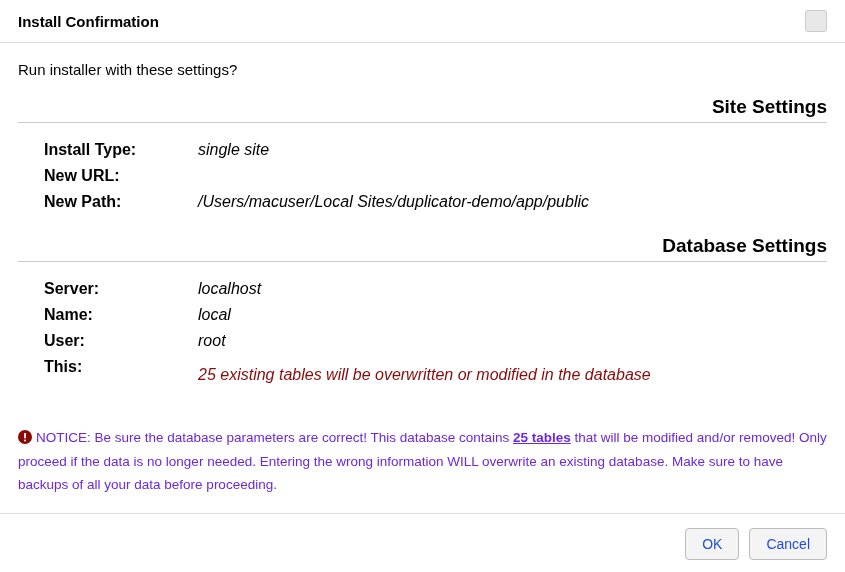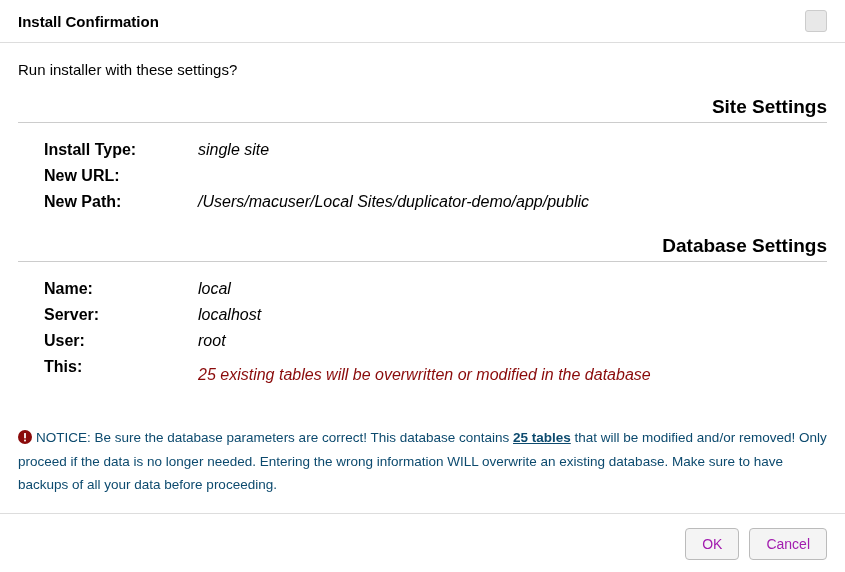--- a/index.html
+++ b/index.html
@@ -65,21 +65,21 @@
     }
     .kv-val {
       font-style: italic;
     }
     .kv-val.warn {
       color: #8a0a0a;
       font-style: italic;
       margin-top: 8px;
     }
     .notice {
-      color: #0c4a6e;
+      color: #6d28d9;
       font-size: 13.5px;
       line-height: 1.75;
       padding: 18px 0 16px 0;
     }
     .notice-icon {
       display: inline-block;
       width: 14px;
       height: 14px;
       vertical-align: -2px;
       margin-right: 4px;
@@ -99,21 +99,21 @@
       gap: 10px;
     }
     .btn {
       font-family: inherit;
       font-size: 14px;
       padding: 7px 16px;
       background: #f4f4f4;
       border: 1px solid #bbb;
       border-radius: 4px;
       cursor: pointer;
-      color: #a21caf;
+      color: #1d4ed8;
     }
   </style>
 </head>
 <body>
 
 <div class="header">
   <div class="header-title">Install Confirmation</div>
   <div class="header-box"></div>
 </div>
 
@@ -132,26 +132,26 @@
     </div>
     <div class="kv-row">
       <div class="kv-key">New Path:</div>
       <div class="kv-val">/Users/macuser/Local Sites/duplicator-demo/app/public</div>
     </div>
   </div>
 
   <div class="section-heading">Database Settings</div>
   <div class="kv-table">
     <div class="kv-row">
+      <div class="kv-key">Server:</div>
+      <div class="kv-val">localhost</div>
+    </div>
+    <div class="kv-row">
       <div class="kv-key">Name:</div>
       <div class="kv-val">local</div>
-    </div>
-    <div class="kv-row">
-      <div class="kv-key">Server:</div>
-      <div class="kv-val">localhost</div>
     </div>
     <div class="kv-row">
       <div class="kv-key">User:</div>
       <div class="kv-val">root</div>
     </div>
     <div class="kv-row">
       <div class="kv-key">This:</div>
       <div class="kv-val warn">25 existing tables will be overwritten or modified in the database</div>
     </div>
   </div>

